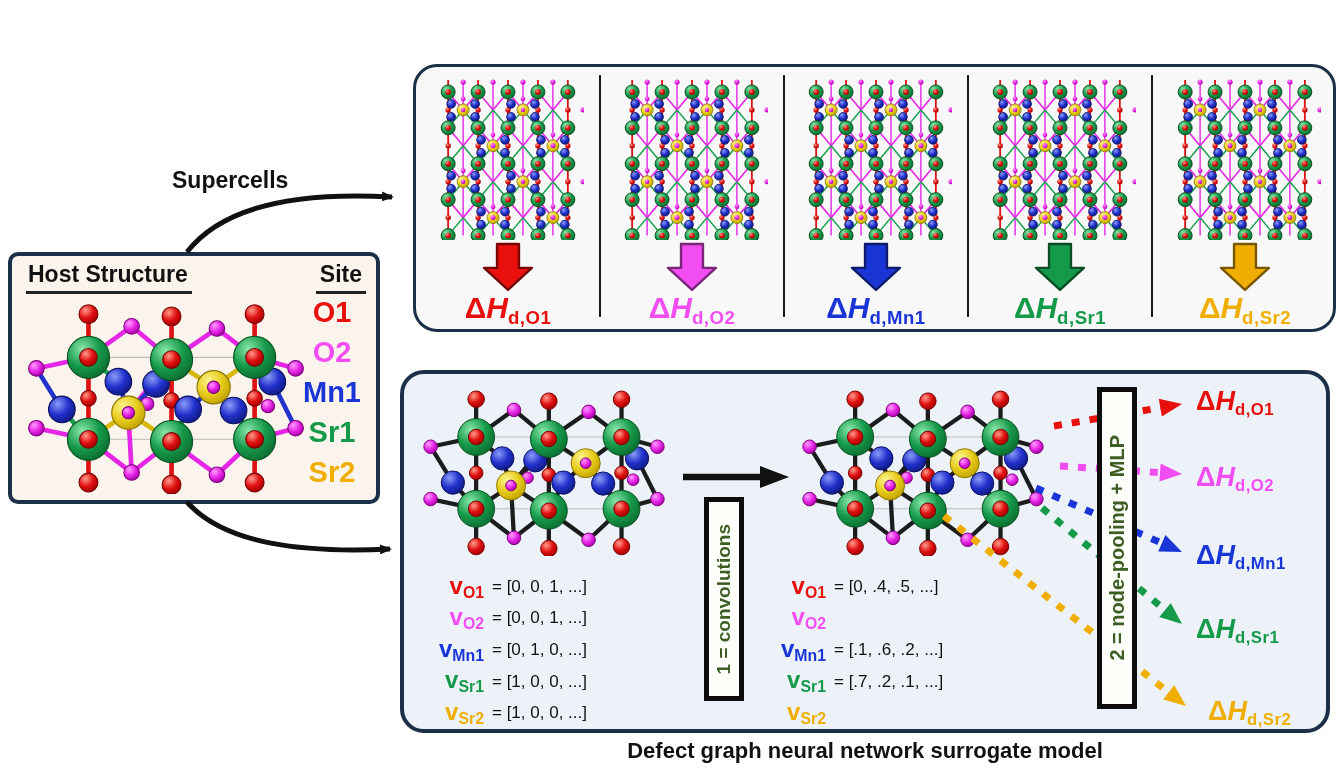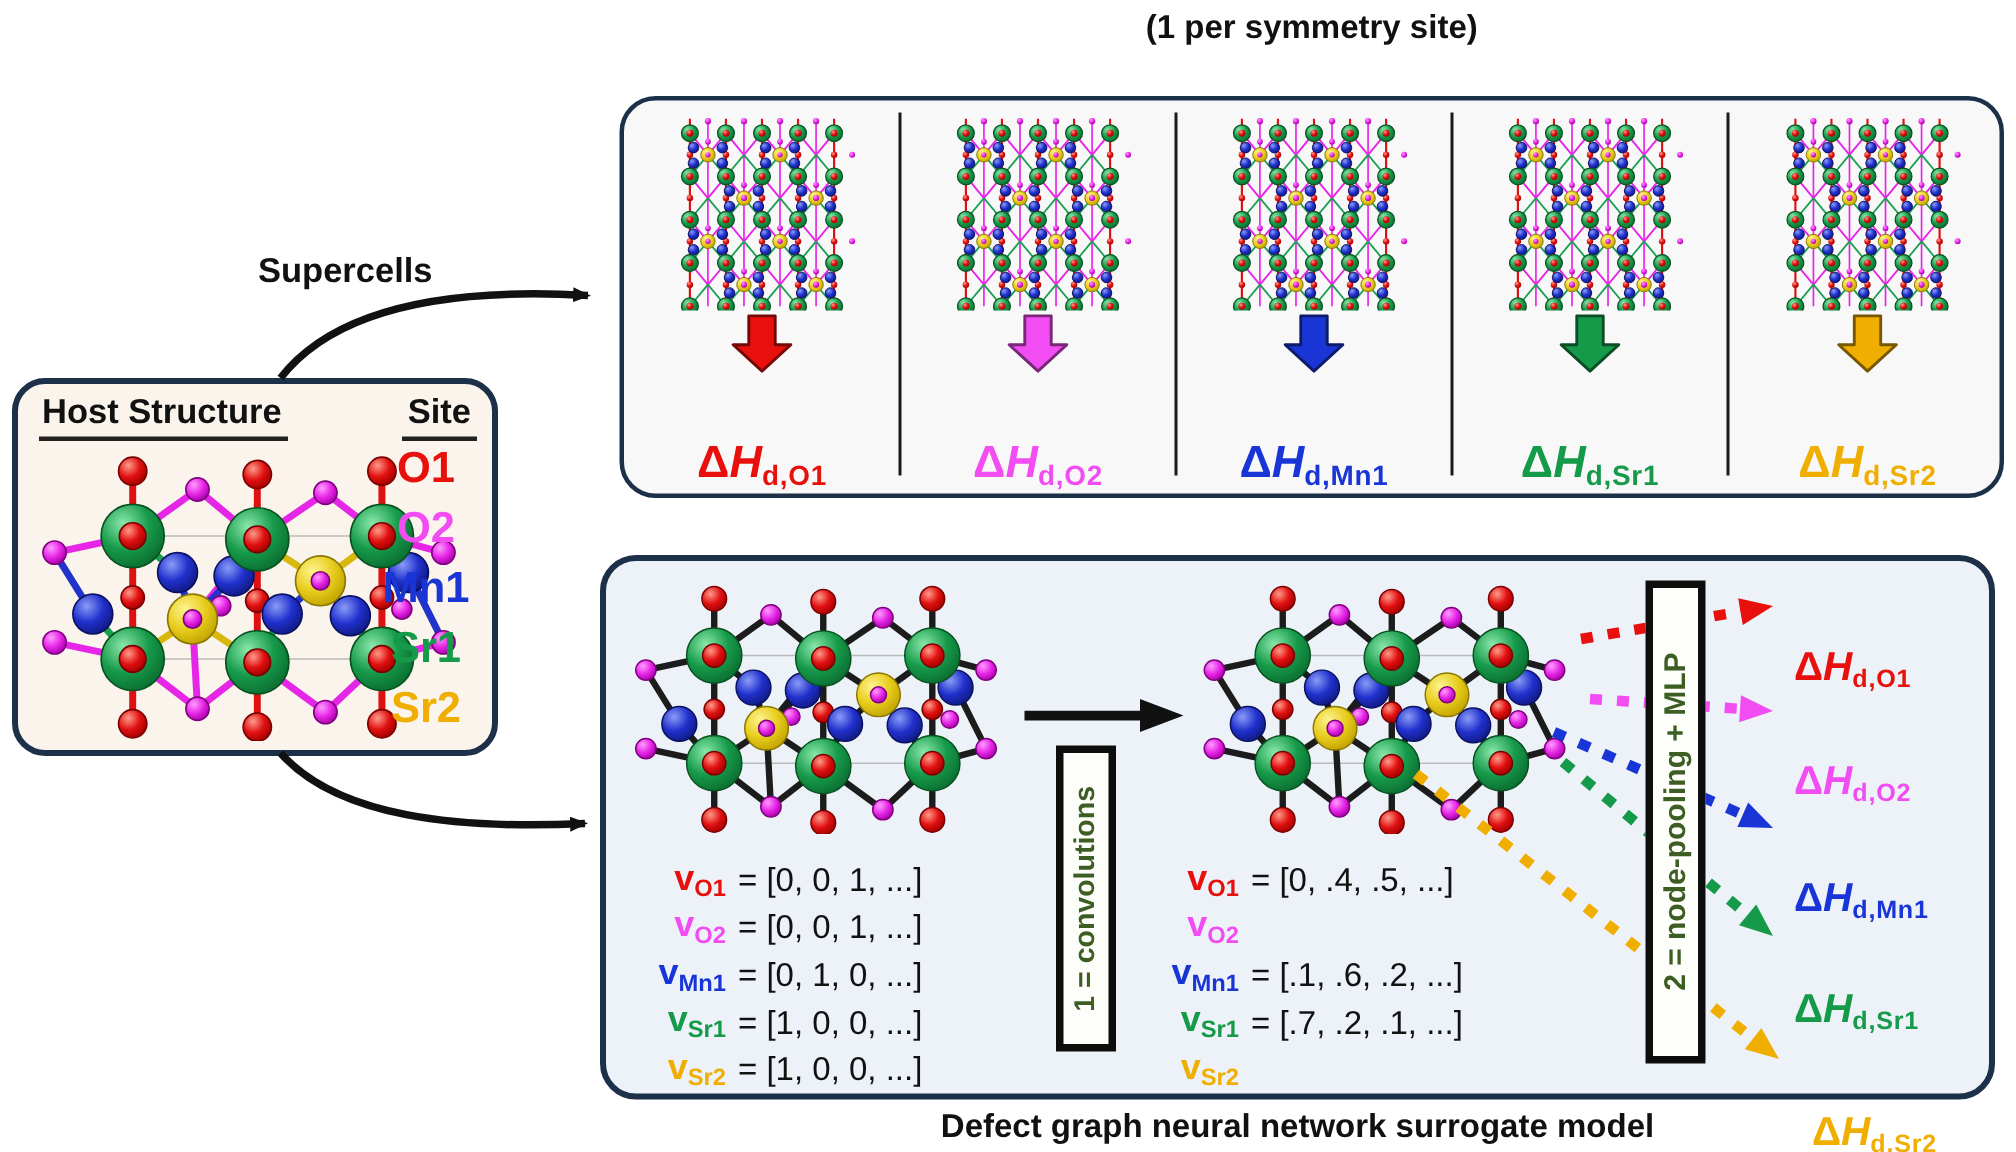--- a/index.html
+++ b/index.html
@@ -10,29 +10,29 @@
            font-size:22px; font-weight:bold; color:#111; line-height:1.22; }
 
   .top-box { position:absolute; left:413px; top:64px; width:923px; height:268px;
              background:#f8f8f8; border:3px solid #1d3049; border-radius:24px; }
   .panel { position:absolute; top:0; height:100%; width:184px; display:flex;
            flex-direction:column; align-items:center; }
   .panel .supercell { margin-top:9px; }
   .panel .block-arrow { margin-top:2px; }
   .divider { position:absolute; top:8px; bottom:12px; width:2px; background:#1a1a1a; }
 
-  .dh { font-weight:bold; font-size:30px; white-space:nowrap;margin-top:43px; }
+  .dh { font-weight:bold; font-size:30px; white-space:nowrap; }
   .dh i { font-style:italic; }
   .dh sub { font-size:0.62em; font-weight:bold; vertical-align:-0.3em; letter-spacing:0.5px; }
 
   .vs { position:absolute; left:413px; top:338px; width:923px; text-align:center;
         font-size:24px; font-weight:bold; color:#111; }
 
-  .host-box { position:absolute; left:8px; top:252px; width:324px; height:252px;
-              background:#faf4ec; border:4px solid #1d3049; border-radius:22px; }
+  .host-box { position:absolute; left:8px; top:252px; width:372px; height:252px;
+              background:#faf4ec; border:4px solid #1d3049; border-radius:10px; }
   .host-title { position:absolute; left:14px; top:5px; font-size:23px; font-weight:bold;
                 color:#111; border-bottom:3px solid #222; padding:0 4px 3px 2px; }
   .site-header { position:absolute; right:10px; top:5px; font-size:23px; font-weight:bold;
                  color:#111; border-bottom:3px solid #222; padding:0 4px 3px 4px; }
   .host-figure { position:absolute; left:10px; top:40px; }
   .legend { position:absolute; right:6px; top:36px; width:76px; }
   .legend-item { height:40px; display:flex; align-items:center; justify-content:center;
                  font-size:29px; font-weight:bold; }
 
   .flow-label { position:absolute; font-size:23px; font-weight:bold; color:#111; line-height:1.28; }
@@ -57,21 +57,21 @@
   .pool-box { left:693px; top:13px; width:40px; height:322px; }
   .pool-box span { font-size:20px; }
 
   .vectors { position:absolute; z-index:2; }
   .vectors-initial { left:6px; top:197px; }
   .vectors-final { left:348px; top:197px; }
   .vec-row { display:grid; grid-template-columns:74px auto; column-gap:8px; height:31.6px;
              align-items:center; }
   .vec-v { justify-self:end; font-weight:bold; font-size:24px; }
   .vec-v sub { font-size:0.66em; font-weight:bold; vertical-align:-0.28em; }
-  .vec-val { justify-self:start; font-size:22px; color:#111; }
+  .vec-val { justify-self:start; font-size:17px; color:#111; }
 
   .out { position:absolute; left:792px; z-index:3; font-size:27px; }
   .out-0 { top:12px; }  .out-1 { top:88px; }  .out-2 { top:166px; }
   .out-3 { top:240px; } .out-4 { top:322px; left:804px; }
 
   .caption { position:absolute; left:400px; top:738px; width:930px; text-align:center;
              font-size:22px; font-weight:bold; color:#111; }
 </style>
 </head>
 <body>
@@ -102,21 +102,20 @@
       </radialGradient>
       <radialGradient id="gM" cx="35%" cy="30%" r="75%">
         <stop offset="0%" stop-color="#ff9bff"></stop>
           <stop offset="55%" stop-color="#e626e6"></stop>
           <stop offset="100%" stop-color="#a500a5"></stop>
       </radialGradient>
     </defs>
   </svg>
 
   <div class="title">
-    <div>(1 per symmetry site)</div>
   </div>
 
   <div class="top-box">
     <div class="divider" style="left:183px"></div>
     <div class="divider" style="left:367px"></div>
     <div class="divider" style="left:551px"></div>
     <div class="divider" style="left:735px"></div>
 
     <div class="panel" style="left:0px">
       <svg class="supercell sc" width="152" height="164" viewBox="0 0 152 164">

